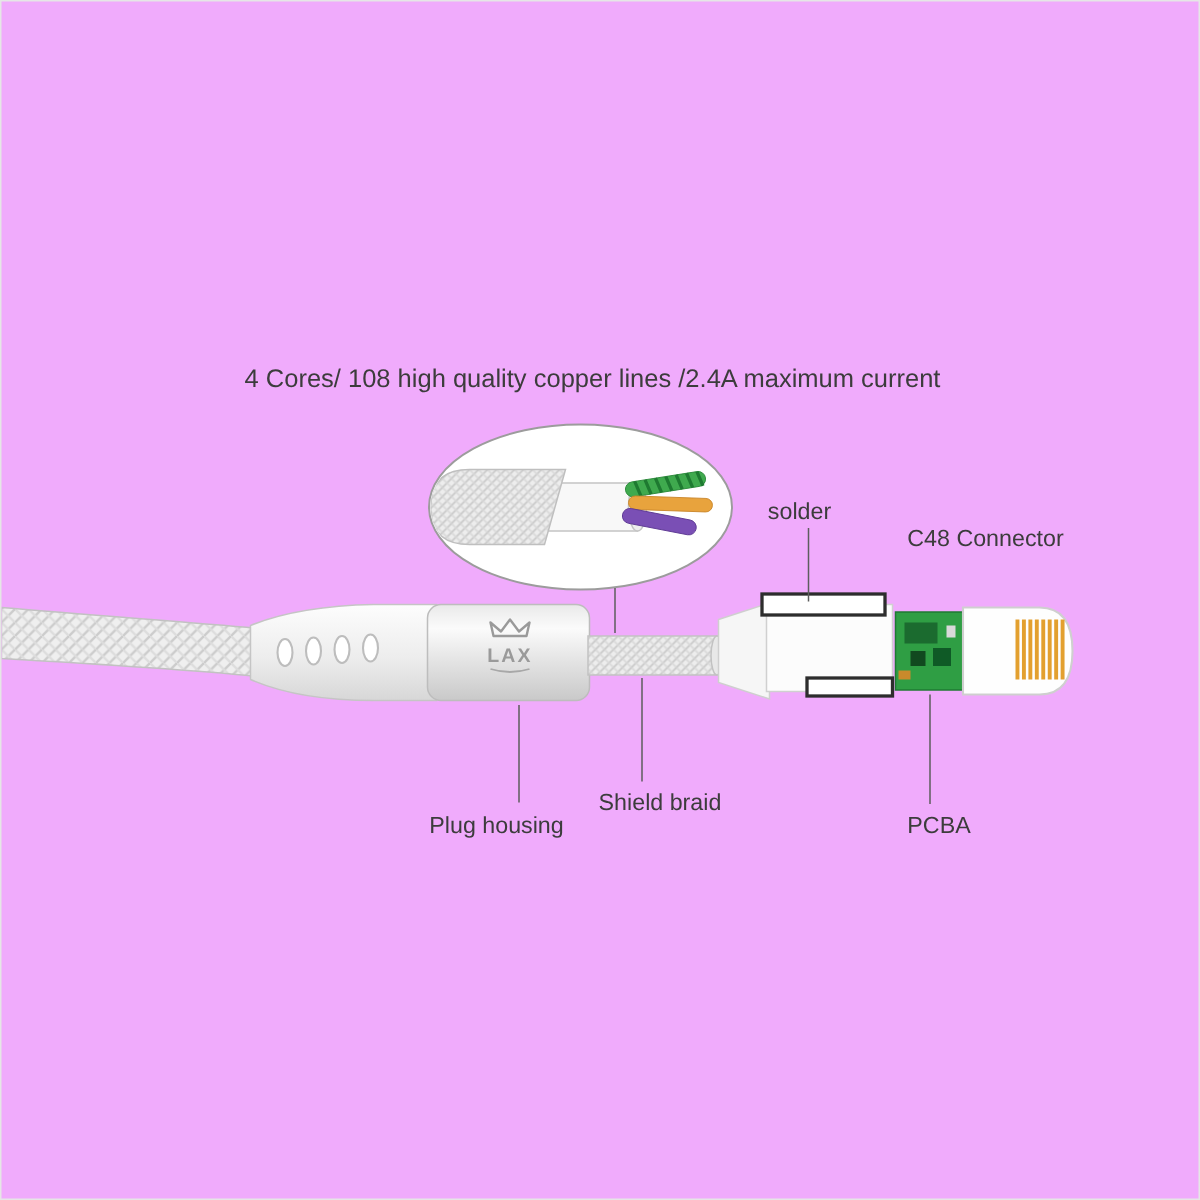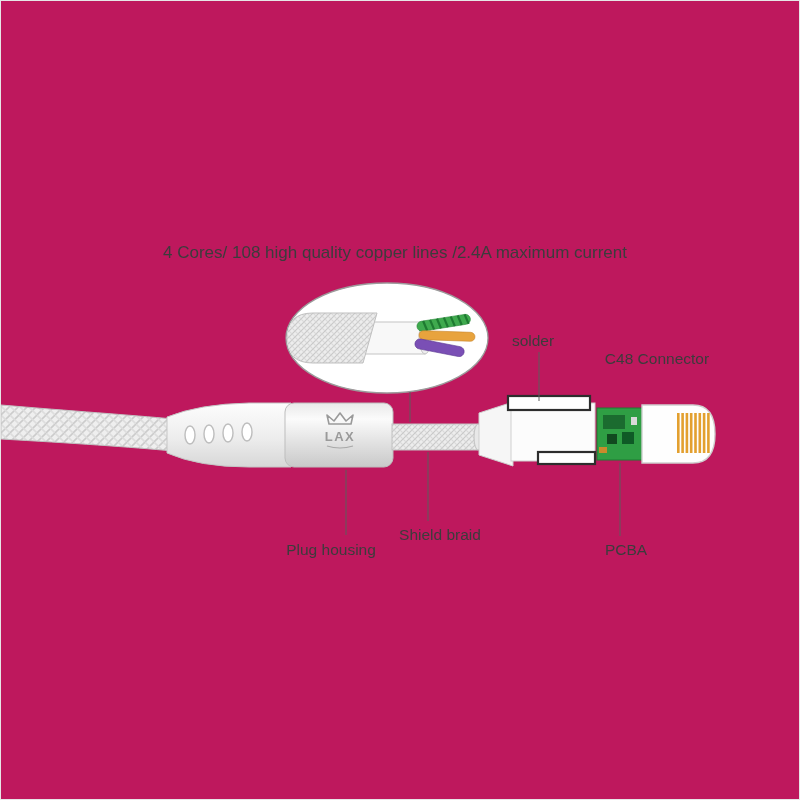--- a/index.html
+++ b/index.html
@@ -1,19 +1,19 @@
 <!DOCTYPE html>
 <html><head>
 <meta charset="utf-8">
 <style>
   html, body { margin: 0; padding: 0; background: #ffffff; }
   .stage {
     width: 800px; height: 800px;
     position: relative;
-    background: #be185d;
+    background: #f0abfc;
     border: 1px solid #e6e6e6;
     box-sizing: border-box;
     overflow: hidden;
     font-family: "Liberation Sans", sans-serif;
   }
   svg { display: block; }
   svg text {
     font-family: "Liberation Sans", sans-serif;
     fill: #3c3c3c;
   }

